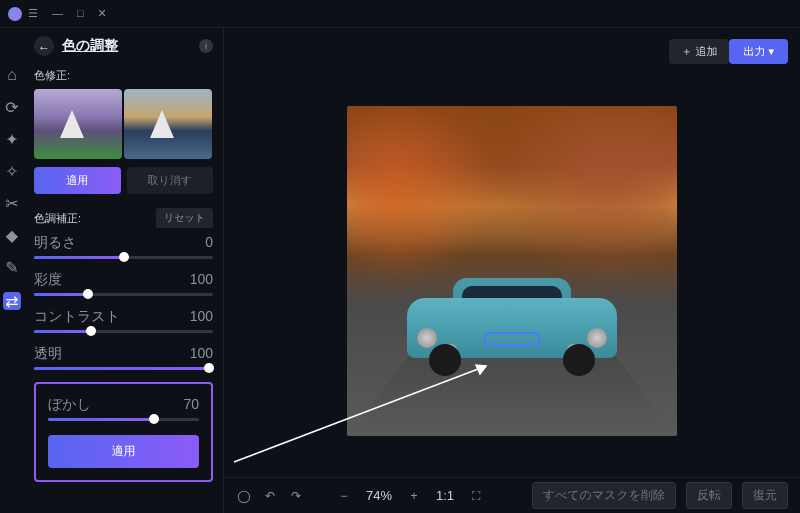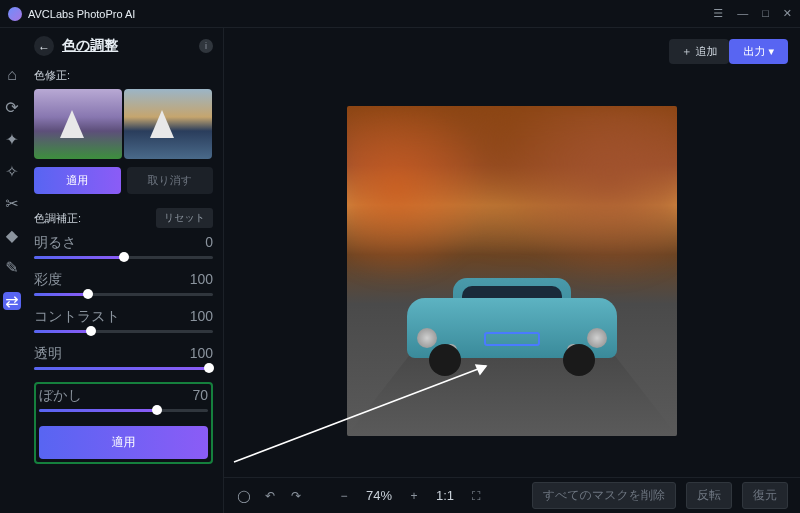--- a/index.html
+++ b/index.html
@@ -27,21 +27,21 @@
 .sail { position:absolute;left:30%;top:30%;width:0;height:0;border-left:12px solid transparent;border-right:12px solid transparent;border-bottom:28px solid #e8e8e8;}
 .btn-row { display:flex; gap:6px; margin-bottom:14px;}
 .btn { flex:1; padding:6px 0; border:none; border-radius:4px; font-size:11px; cursor:pointer;}
 .btn.primary { background: linear-gradient(90deg,#5865f2,#8b5cf6); color:#fff;}
 .btn.secondary { background:#1c2128; color:#6e7681;}
 .slider-group { margin-bottom: 12px; }
 .slider-row { display:flex; justify-content:space-between; font-size:14px; color:#8b949e; margin-bottom:4px;}
 .slider-track { position:relative; height:3px; background:#30363d; border-radius:2px;}
 .slider-fill { position:absolute; height:100%; background:linear-gradient(90deg,#5865f2,#8b5cf6); border-radius:2px;}
 .slider-thumb { position:absolute; width:10px; height:10px; background:#fff; border-radius:50%; top:-4px; transform:translateX(-50%);}
-.highlight-box { border:2px solid #15803d; border-radius:4px; padding:3px; margin-top:0;}
+.highlight-box { border:2px solid #8b5cf6; border-radius:4px; padding:12px; margin-top:0;}
 .apply-btn { width:100%; padding:8px 0; background:linear-gradient(90deg,#5865f2,#8b5cf6); border:none; border-radius:4px; color:#fff; font-size:12px; cursor:pointer; margin-top:10px;}
 .canvas-area { flex:1; background:#0d1117; position:relative; display:flex; flex-direction:column;}
 .top-toolbar { height:36px; display:flex; justify-content:flex-end; align-items:flex-end; padding:0 12px; gap:0;}
 .add-btn { background:#21262d; border:none; color:#c9d1d9; padding:5px 12px; border-radius:4px; font-size:11px; cursor:pointer;}
 .output-btn { background:#5865f2; border:none; color:#fff; padding:5px 14px; border-radius:4px; font-size:11px; cursor:pointer;}
 .viewport { flex:1; display:flex; align-items:center; justify-content:center; position:relative;}
 .image-box { width:330px; height:330px; border-radius:2px; overflow:hidden; position:relative;
   background: linear-gradient(180deg, #8b4513 0%, #a0522d 18%, #cd853f 30%, #6b4423 45%, #4a4a4a 60%, #5a5a5a 100%);
 }
 .foliage { position:absolute; inset:0; background:
@@ -68,21 +68,20 @@
 .tb-icon { width:16px;height:16px; color:#8b949e; cursor:pointer; display:flex;align-items:center;justify-content:center;font-size:12px;}
 .zoom-text { font-size:13px; color:#c9d1d9; margin:0 4px;}
 .spacer { flex:1;}
 .tb-btn { background:#21262d; border:1px solid #30363d; color:#6e7681; padding:4px 10px; border-radius:3px; font-size:12px; cursor:pointer;}
 </style>
 </head>
 <body>
 
 <div class="titlebar">
   <div class="logo"></div>
-  <div class="app-title">AVCLabs PhotoPro AI</div>
   <div class="win-controls">
     <span>☰</span>
     <span>—</span>
     <span>□</span>
     <span>✕</span>
   </div>
 </div>
 
 <div class="main">
   <div class="leftcol">

